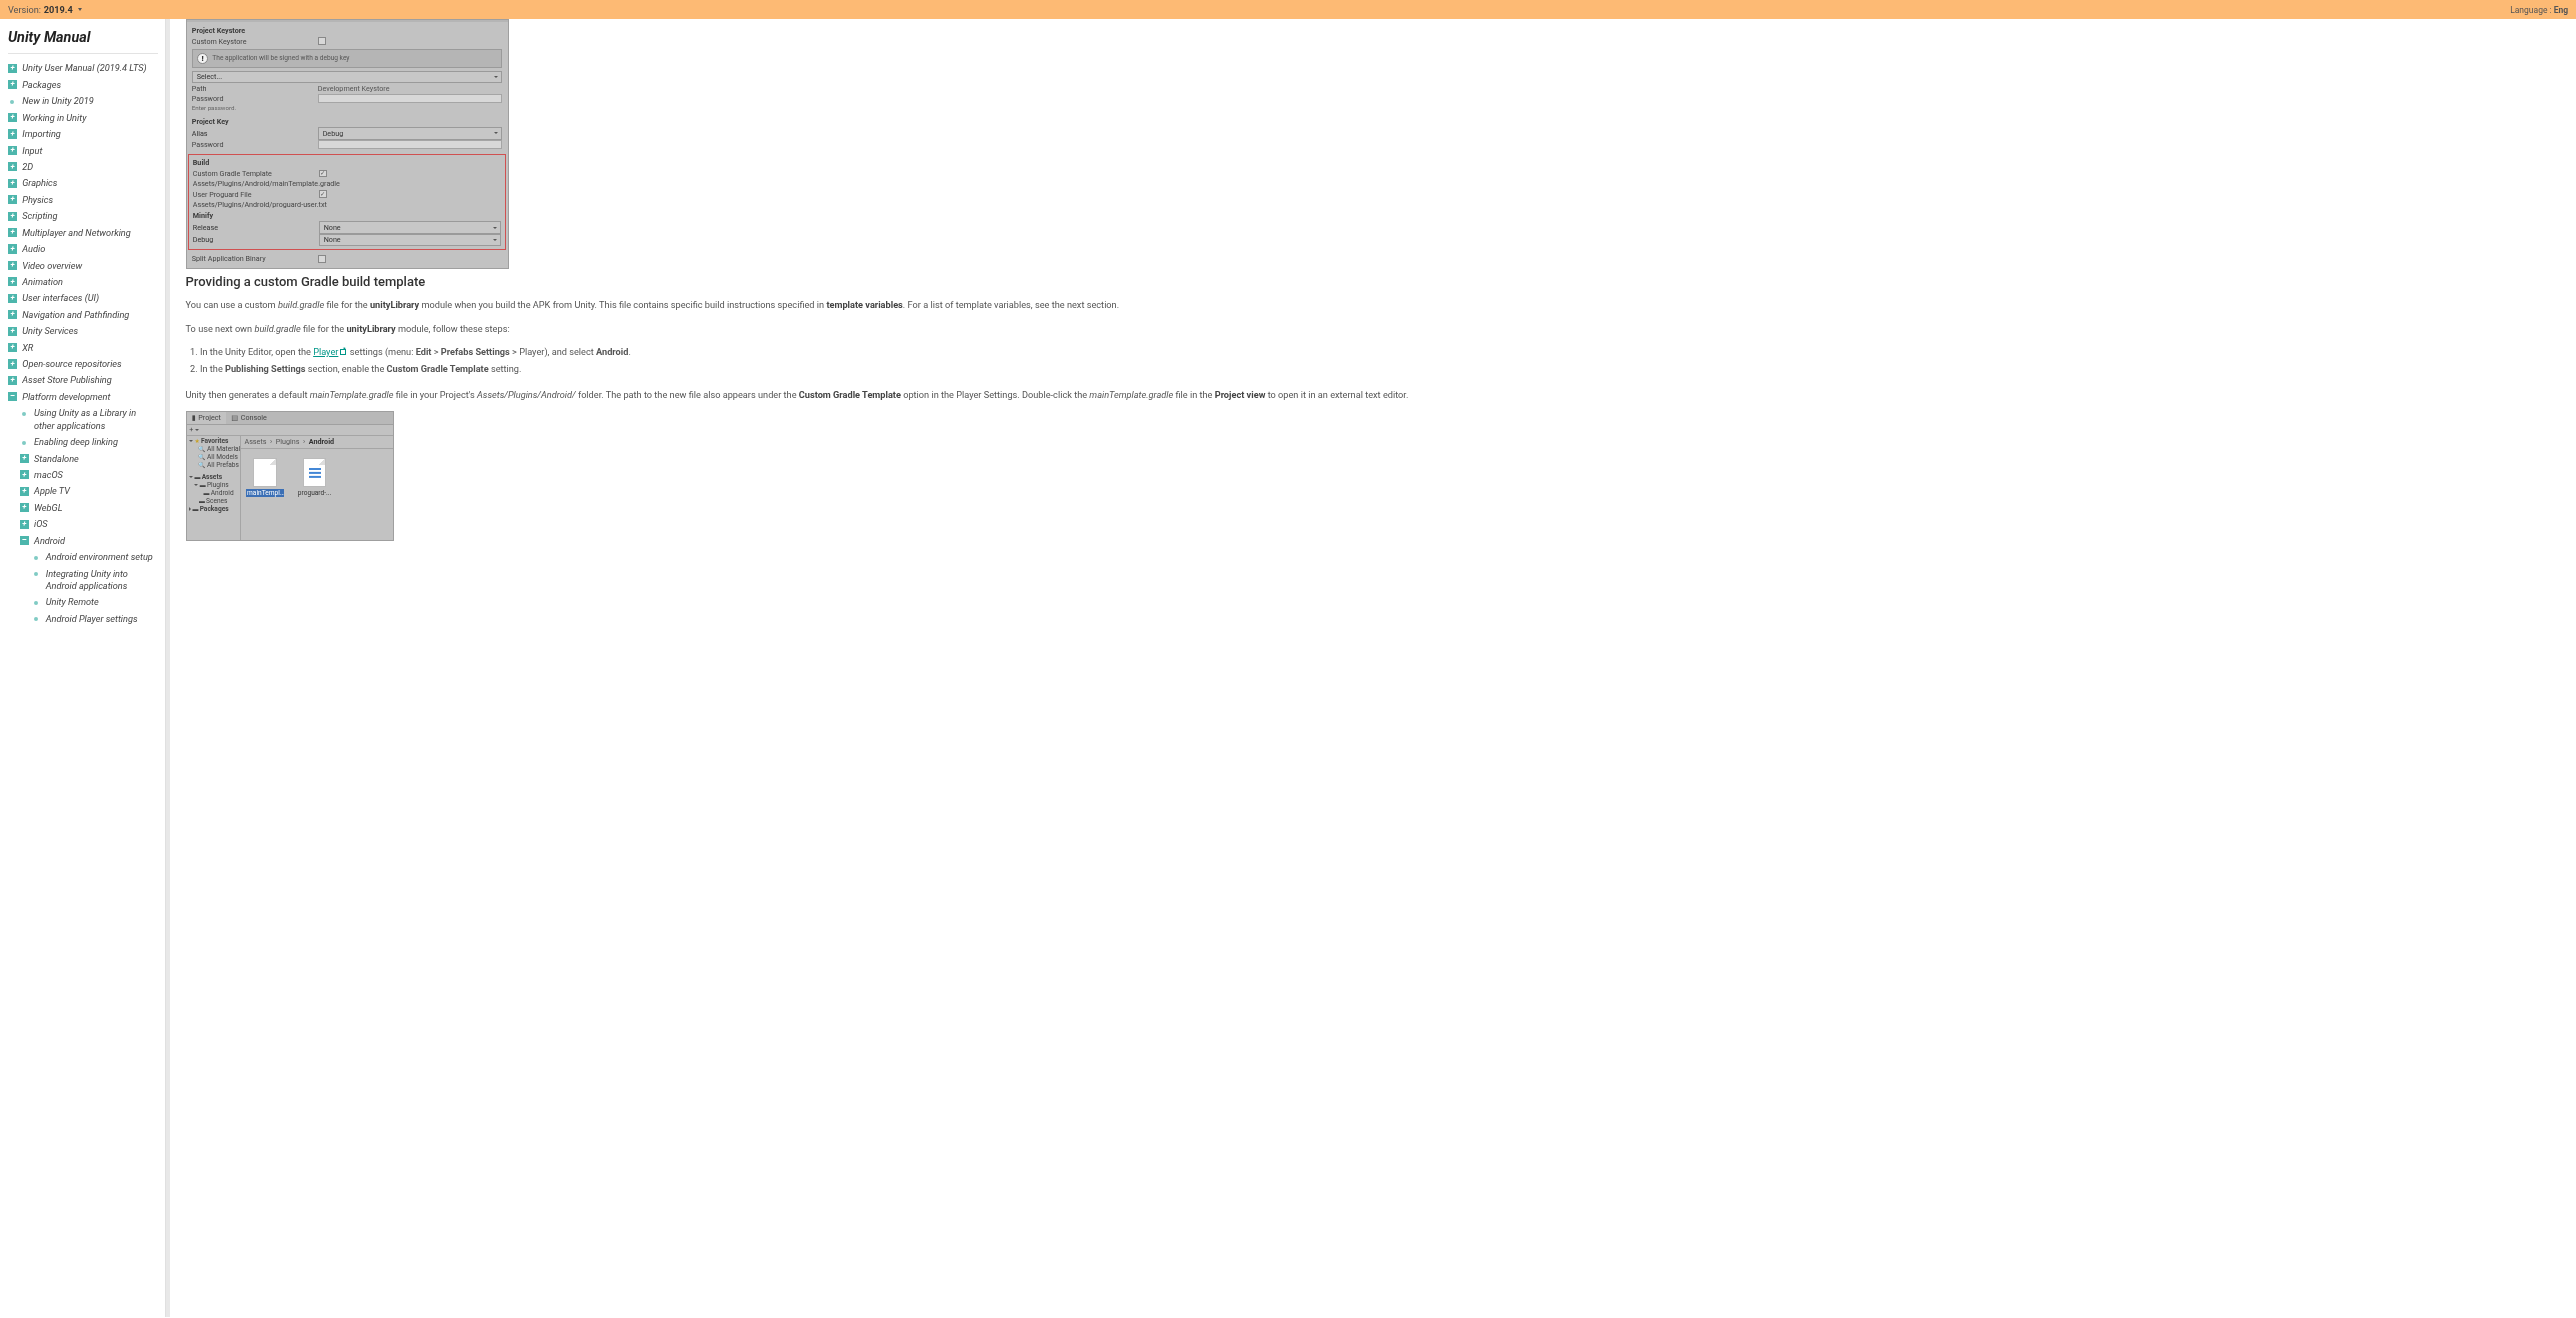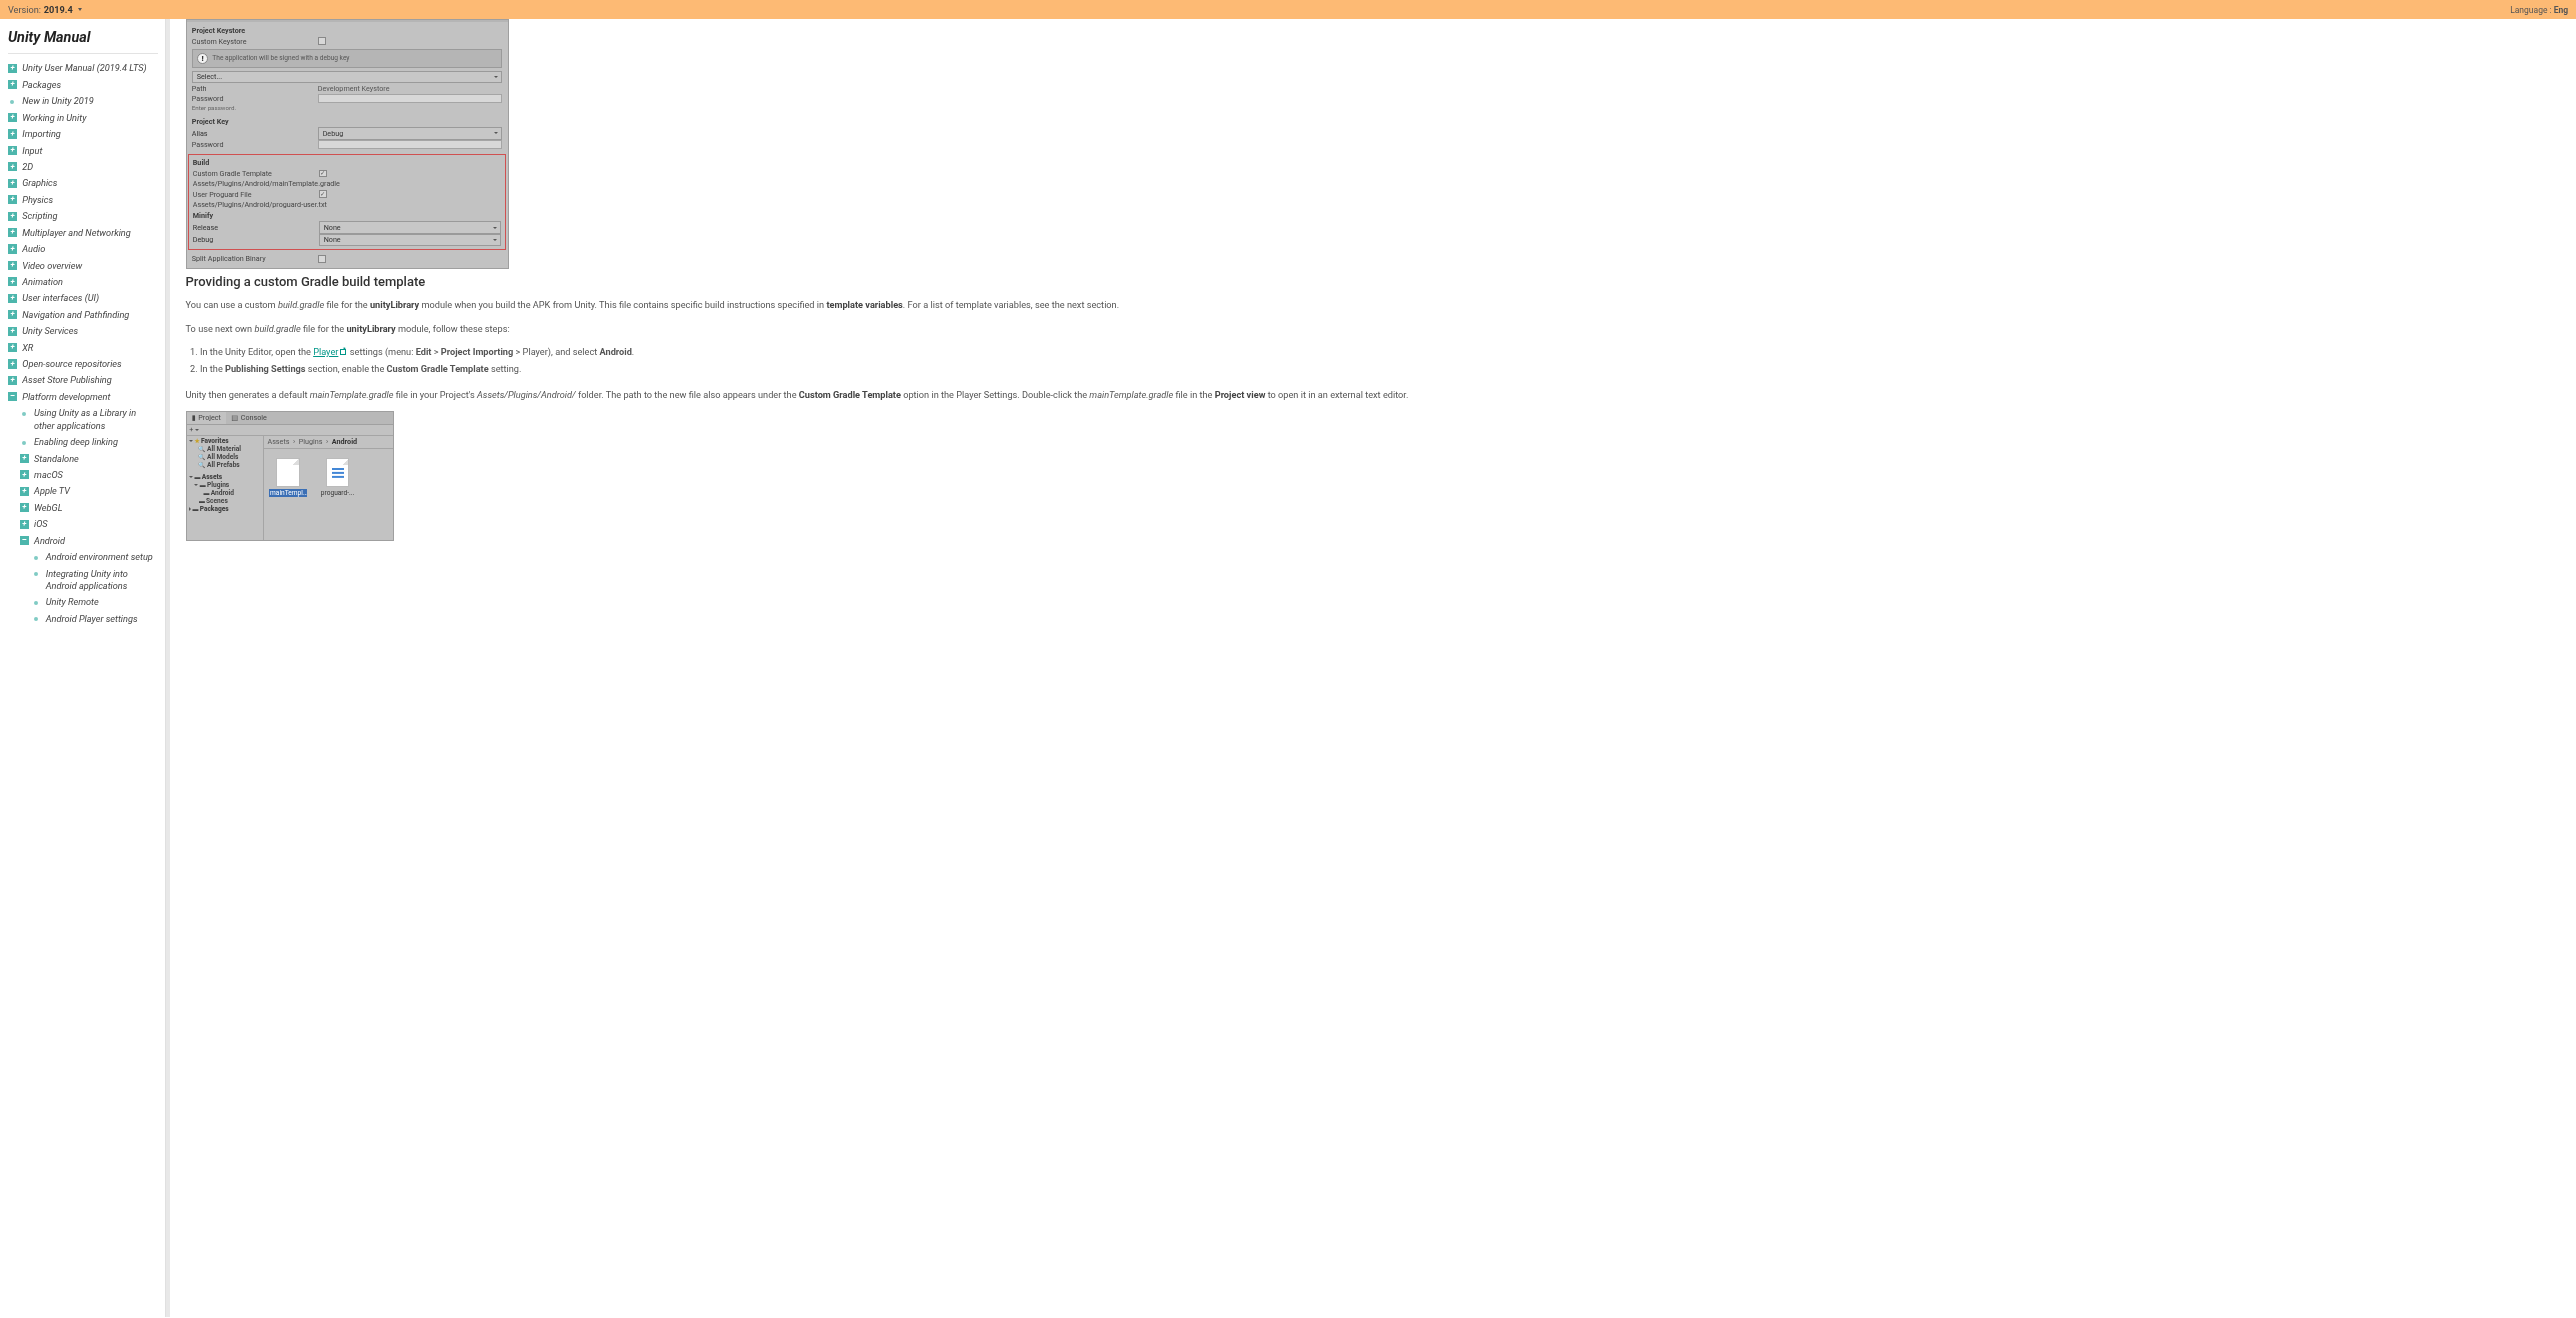--- a/index.html
+++ b/index.html
@@ -277,27 +277,26 @@
     padding: 0.7px 2.6px;
     border-bottom: 0.7px solid #a5a5a5;
     color: #444;
     gap: 1.3px;
   }
   .project-window .body {
     display: flex;
     height: 104px;
   }
   .project-window .tree {
-    width: 77px;
+    width: 54px;
     border-right: 0.7px solid #a5a5a5;
     padding: 1.3px 1.3px;
     overflow: hidden;
     font-size: 6.6px;
     color: #444;
-    font-weight: bold;
   }
   .project-window .tree .trow { display: flex; align-items: center; gap: 1.3px; padding: 0 0 0 1.3px; white-space: nowrap; }
   .project-window .tree .tri {
     width: 0; height: 0;
     border-top: 2px solid transparent;
     border-bottom: 2px solid transparent;
     border-left: 2.6px solid #555;
     display: inline-block;
   }
   .project-window .tree .tri.open {
@@ -623,21 +622,21 @@
     <p>
       <span>You can use a custom </span><i>build.gradle</i><span> file for the </span><b>unityLibrary</b><span> module when you build the APK from Unity. This file contains specific build instructions specified in </span><b>template variables</b><span>. For a list of template variables, see the next section.</span>
     </p>
 
     <p>
       <span>To use next own </span><i>build.gradle</i><span> file for the </span><b>unityLibrary</b><span> module, follow these steps:</span>
     </p>
 
     <ol class="steps">
       <li>
-        <span>In the Unity Editor, open the </span><a href="#"><span>Player</span></a><span class="ext-icon"></span><span> settings (menu: </span><b>Edit</b><span> &gt; </span><b>Project Importing</b><span> &gt; Player), and select </span><b>Android</b><span>.</span>
+        <span>In the Unity Editor, open the </span><a href="#"><span>Player</span></a><span class="ext-icon"></span><span> settings (menu: </span><b>Edit</b><span> &gt; </span><b>Prefabs Settings</b><span> &gt; Player), and select </span><b>Android</b><span>.</span>
       </li>
       <li>
         <span>In the </span><b>Publishing Settings</b><span> section, enable the </span><b>Custom Gradle Template</b><span> setting.</span>
       </li>
     </ol>
 
     <p>
       <span>Unity then generates a default </span><i>mainTemplate.gradle</i><span> file in your Project's </span><i>Assets/Plugins/Android/</i><span> folder. The path to the new file also appears under the </span><b>Custom Gradle Template</b><span> option in the Player Settings. Double-click the </span><i>mainTemplate.gradle</i><span> file in the </span><b>Project view</b><span> to open it in an external text editor.</span>
     </p>
 

